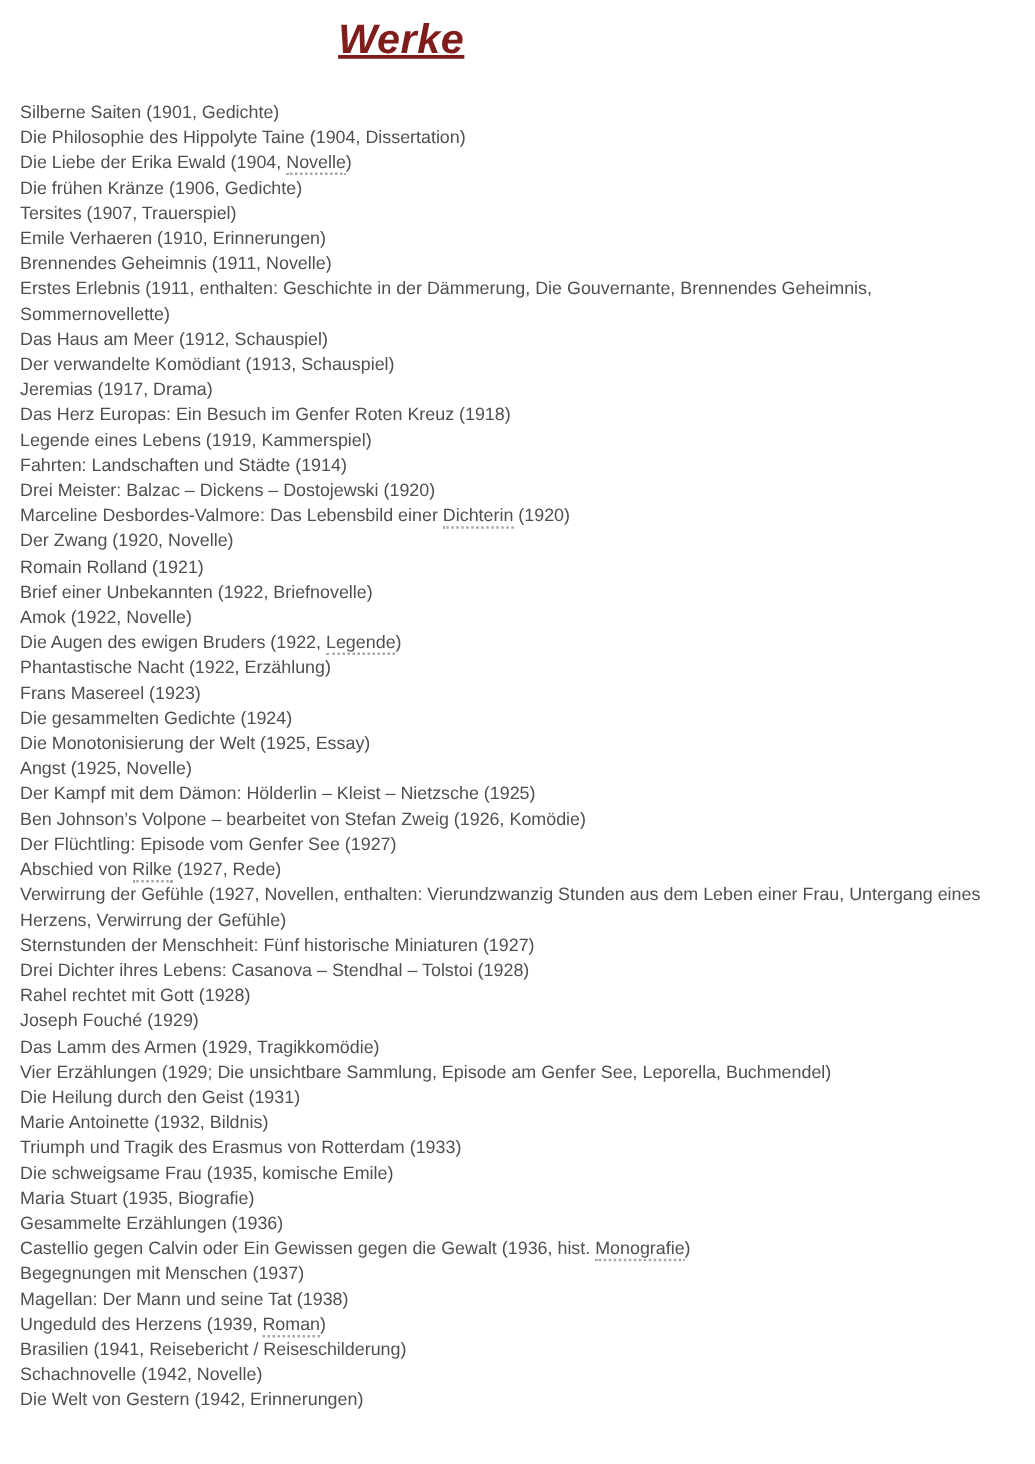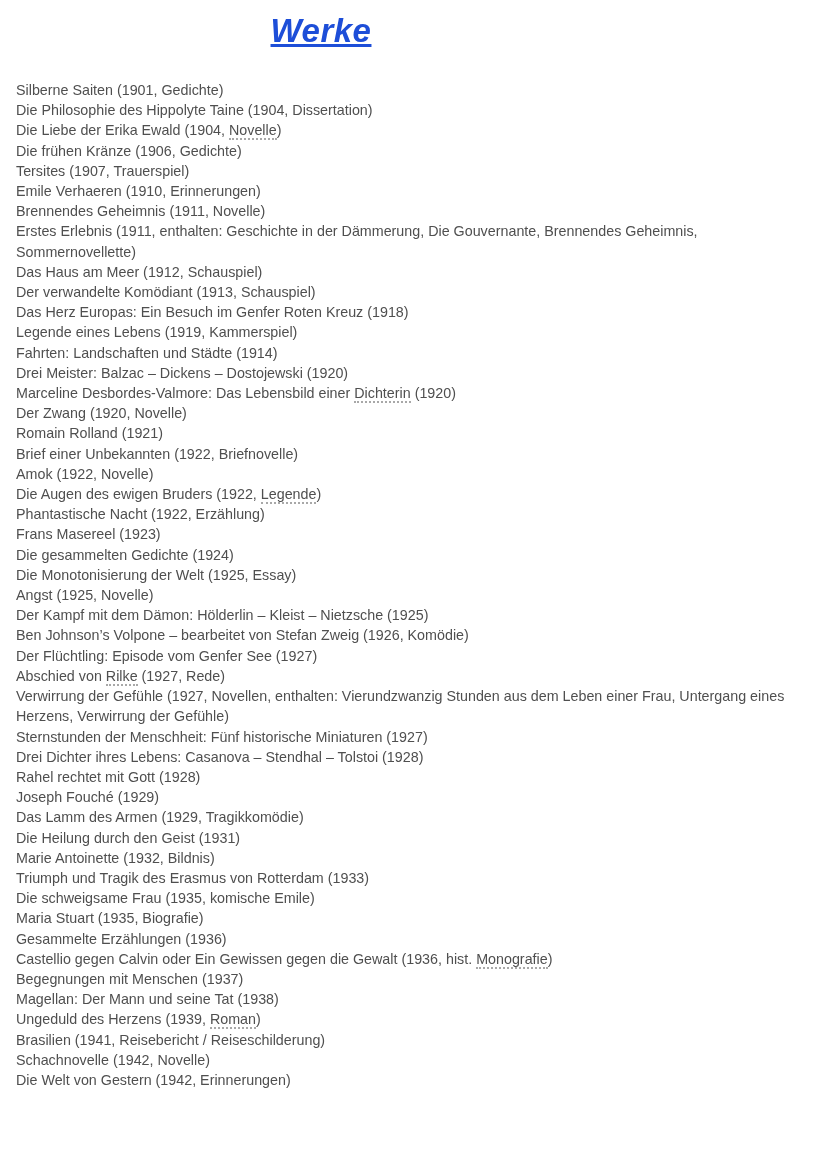--- a/index.html
+++ b/index.html
@@ -20,21 +20,21 @@
     margin: 12px 0 0 16px;
     text-align: center;
   }
   .doc-title {
     display: inline-block;
     margin: 0;
     font-size: 33px;
     font-weight: bold;
     font-style: italic;
     text-decoration: underline;
-    color: #1d4ed8;
+    color: #7f1d1d;
     letter-spacing: 0.5px;
   }
   .works {
     margin-top: 30px;
     padding: 0 30px 0 16px;
     font-size: 14.3px;
     line-height: 20.2px;
     color: #4f4f4f;
   }
   .work-line {
@@ -58,20 +58,21 @@
       <p class="work-line">Silberne Saiten (1901, Gedichte)</p>
       <p class="work-line">Die Philosophie des Hippolyte Taine (1904, Dissertation)</p>
       <p class="work-line">Die Liebe der Erika Ewald (1904, <span class="spellcheck">Novelle</span>)</p>
       <p class="work-line">Die frühen Kränze (1906, Gedichte)</p>
       <p class="work-line">Tersites (1907, Trauerspiel)</p>
       <p class="work-line">Emile Verhaeren (1910, Erinnerungen)</p>
       <p class="work-line">Brennendes Geheimnis (1911, Novelle)</p>
       <p class="work-line">Erstes Erlebnis (1911, enthalten: Geschichte in der Dämmerung, Die Gouvernante, Brennendes Geheimnis, Sommernovellette)</p>
       <p class="work-line">Das Haus am Meer (1912, Schauspiel)</p>
       <p class="work-line">Der verwandelte Komödiant (1913, Schauspiel)</p>
+      <p class="work-line">Jeremias (1917, Drama)</p>
       <p class="work-line">Das Herz Europas: Ein Besuch im Genfer Roten Kreuz (1918)</p>
       <p class="work-line">Legende eines Lebens (1919, Kammerspiel)</p>
       <p class="work-line">Fahrten: Landschaften und Städte (1914)</p>
       <p class="work-line">Drei Meister: Balzac – Dickens – Dostojewski (1920)</p>
       <p class="work-line">Marceline Desbordes-Valmore: Das Lebensbild einer <span class="spellcheck">Dichterin</span> (1920)</p>
       <p class="work-line">Der Zwang (1920, Novelle)</p>
       <p class="work-line">Romain Rolland (1921)</p>
       <p class="work-line">Brief einer Unbekannten (1922, Briefnovelle)</p>
       <p class="work-line">Amok (1922, Novelle)</p>
       <p class="work-line">Die Augen des ewigen Bruders (1922, <span class="spellcheck">Legende</span>)</p>
@@ -83,20 +84,21 @@
       <p class="work-line">Der Kampf mit dem Dämon: Hölderlin – Kleist – Nietzsche (1925)</p>
       <p class="work-line">Ben Johnson’s Volpone – bearbeitet von Stefan Zweig (1926, Komödie)</p>
       <p class="work-line">Der Flüchtling: Episode vom Genfer See (1927)</p>
       <p class="work-line">Abschied von <span class="spellcheck">Rilke</span> (1927, Rede)</p>
       <p class="work-line">Verwirrung der Gefühle (1927, Novellen, enthalten: Vierundzwanzig Stunden aus dem Leben einer Frau, Untergang eines Herzens, Verwirrung der Gefühle)</p>
       <p class="work-line">Sternstunden der Menschheit: Fünf historische Miniaturen (1927)</p>
       <p class="work-line">Drei Dichter ihres Lebens: Casanova – Stendhal – Tolstoi (1928)</p>
       <p class="work-line">Rahel rechtet mit Gott (1928)</p>
       <p class="work-line">Joseph Fouché (1929)</p>
       <p class="work-line">Das Lamm des Armen (1929, Tragikkomödie)</p>
+      <p class="work-line">Vier Erzählungen (1929; Die unsichtbare Sammlung, Episode am Genfer See, Leporella, Buchmendel)</p>
       <p class="work-line">Die Heilung durch den Geist (1931)</p>
       <p class="work-line">Marie Antoinette (1932, Bildnis)</p>
       <p class="work-line">Triumph und Tragik des Erasmus von Rotterdam (1933)</p>
       <p class="work-line">Die schweigsame Frau (1935, komische Emile)</p>
       <p class="work-line">Maria Stuart (1935, Biografie)</p>
       <p class="work-line">Gesammelte Erzählungen (1936)</p>
       <p class="work-line">Castellio gegen Calvin oder Ein Gewissen gegen die Gewalt (1936, hist. <span class="spellcheck">Monografie</span>)</p>
       <p class="work-line">Begegnungen mit Menschen (1937)</p>
       <p class="work-line">Magellan: Der Mann und seine Tat (1938)</p>
       <p class="work-line">Ungeduld des Herzens (1939, <span class="spellcheck">Roman</span>)</p>

